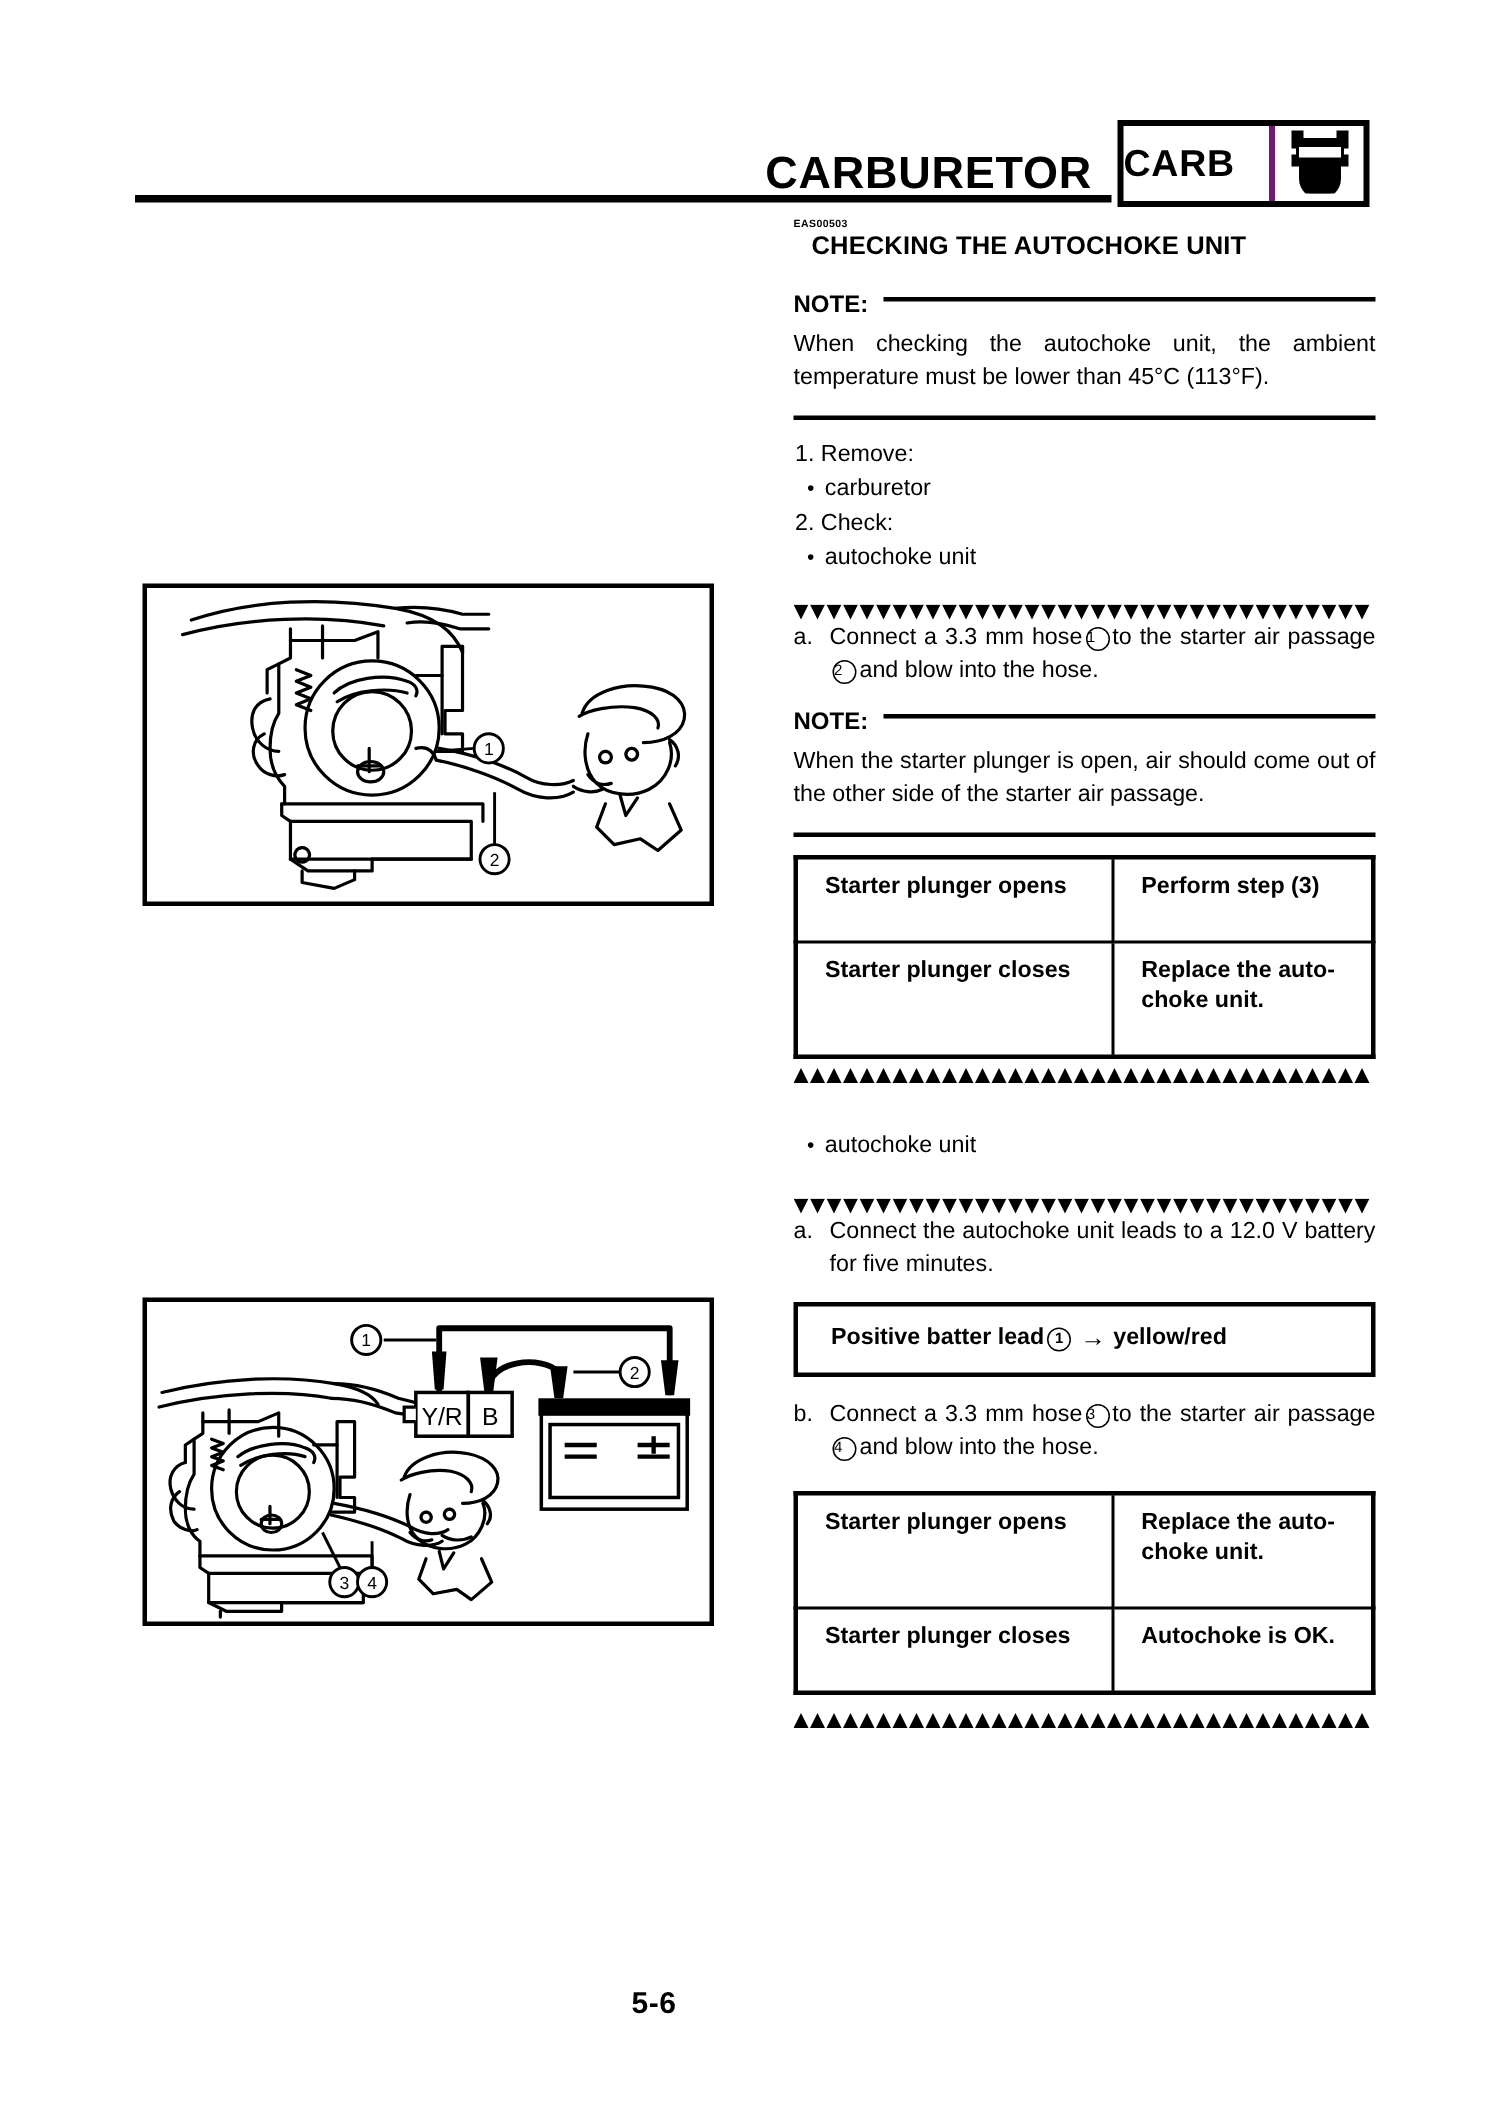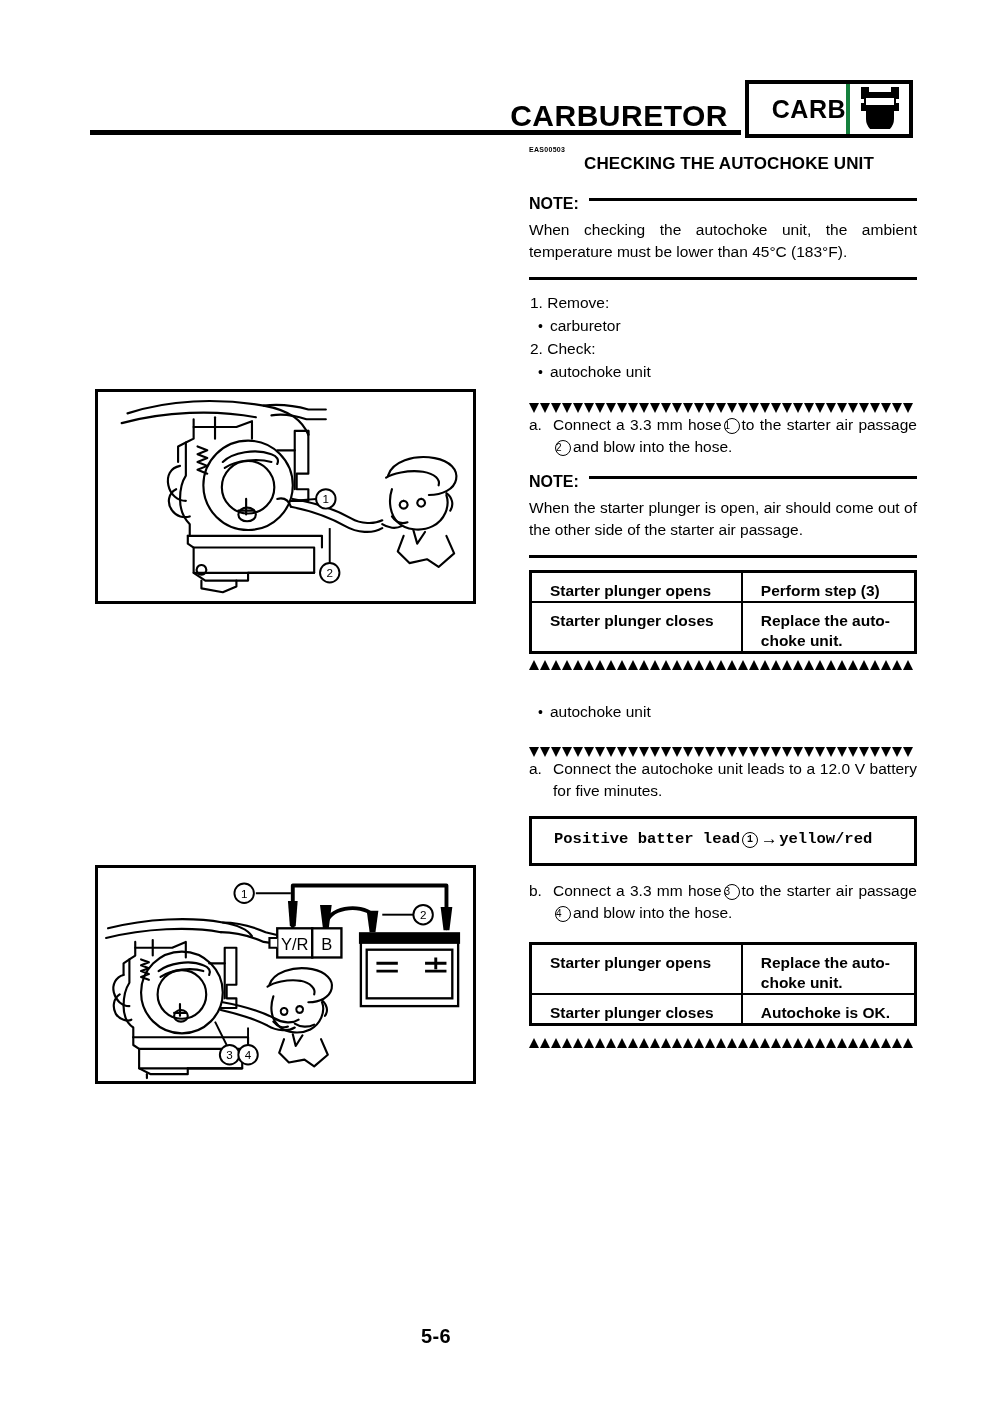--- a/index.html
+++ b/index.html
@@ -50,22 +50,22 @@
     border: 4px solid #000;
     box-sizing: border-box;
     display: flex;
     align-items: stretch;
     background: #fff;
   }
   #carb-tab-label-cell {
     flex: 0 0 101px;
     display: flex;
     align-items: center;
-    justify-content: flex-end;
-    border-right: 4px solid #15803d;
+    justify-content: flex-start;
+    border-right: 4px solid #701a75;
     box-sizing: border-box;
   }
   #carb-tab-label {
     font-size: 25px;
     font-weight: bold;
     letter-spacing: 0.5px;
     line-height: 1;
   }
   #carb-tab-icon-cell {
     flex: 1 1 auto;
@@ -112,21 +112,20 @@
     letter-spacing: 0.3px;
     line-height: 1;
     margin: 0 0 2px 0;
   }
   .section-title {
     font-size: 17px;
     font-weight: bold;
     letter-spacing: 0.1px;
     margin: 0 0 22px 12px;
     line-height: 1.1;
-    text-align: center;
   }
 
   
   .note-head {
     display: flex;
     align-items: flex-start;
     gap: 10px;
     margin: 0 0 7px 0;
   }
   .note-head .note-label {
@@ -215,36 +214,35 @@
     width: 100%;
     border-collapse: collapse;
     border: 3px solid #000;
     table-layout: fixed;
   }
   table.result-table td {
     border: 2px solid #000;
     font-size: 15.5px;
     font-weight: bold;
     line-height: 1.3;
-    padding: 8px 6px 0 18px;
+    padding: 8px 6px 26px 18px;
     vertical-align: top;
   }
   table.result-table td.col-condition { width: 48%; }
 
   
   .lead-box {
     border: 3px solid #000;
     padding: 10px 0 11px 22px;
   }
   .lead-row {
     font-size: 15.5px;
     font-weight: bold;
     line-height: 1.35;
     white-space: nowrap;
-    font-family: Liberation Mono, monospace;
   }
   .lead-row + .lead-row { margin-top: 9px; }
   .lead-arrow {
     display: inline-block;
     margin: 0 5px 0 4px;
     font-size: 17px;
     vertical-align: -1px;
   }
 
   .sp-6  { height: 6px; }
@@ -459,21 +457,21 @@
 
 <div id="content-column">
 
   <div class="eas-code">EAS00503</div>
   <h1 class="section-title">CHECKING THE AUTOCHOKE UNIT</h1>
 
   <div class="note-head">
     <span class="note-label">NOTE:</span>
     <span class="note-rule"></span>
   </div>
-  <p class="note-body last-line-left">When checking the autochoke unit, the ambient temperature must be lower than 45°C (183°F).</p>
+  <p class="note-body last-line-left">When checking the autochoke unit, the ambient temperature must be lower than 45°C (113°F).</p>
 
   <div class="hr-thick"></div>
 
   <div class="step">1. Remove:</div>
   <div class="step-bullet">carburetor</div>
   <div class="step">2. Check:</div>
   <div class="step-bullet">autochoke unit</div>
 
   <div class="sp-20"></div>
 

